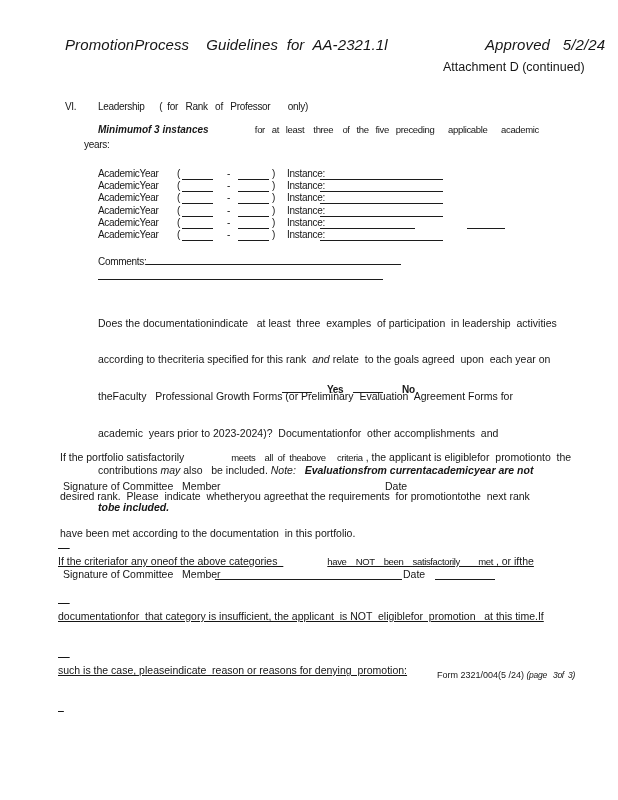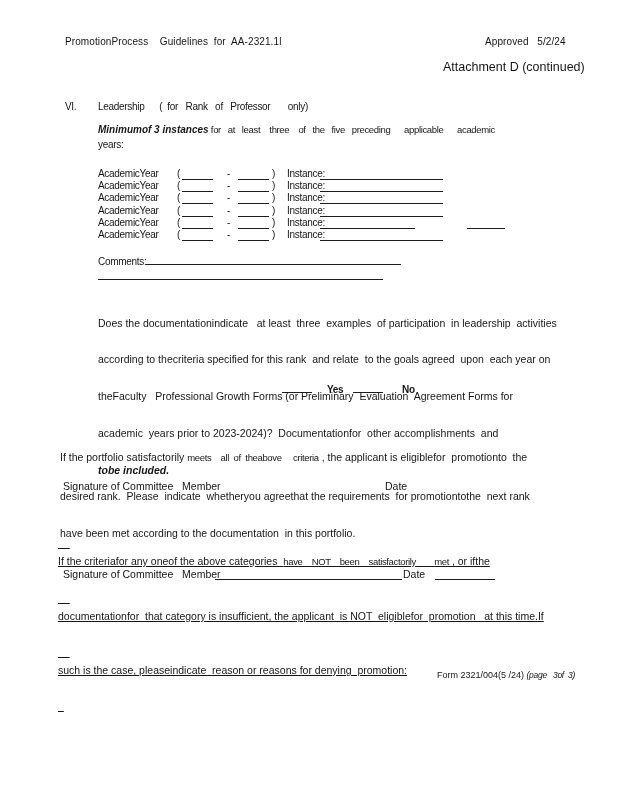--- a/index.html
+++ b/index.html
@@ -1,51 +1,51 @@
 <!DOCTYPE html>
 <html><head>
 <meta charset="utf-8">
 <style>
   html,body{margin:0;padding:0;background:#ffffff;}
   .page{
     position:relative;width:618px;height:800px;background:#ffffff;
     font-family:"Liberation Sans",sans-serif;color:#161616;overflow:hidden;
   }
   .abs{position:absolute;white-space:pre;}
-  .it9{font-size:10px;letter-spacing:.1px;}
+  .it9{font-style:italic;font-size:15px;letter-spacing:.1px;}
   .attach{font-size:12.5px;}
   .nr{font-size:10px;letter-spacing:-.3px;}
   .nrb{font-size:10px;letter-spacing:-.3px;font-weight:bold;}
   .body-par{font-size:10.5px;line-height:12.3px;white-space:pre;}
   .body-par .ln{white-space:pre;}
-  .seg-i{}
+  .seg-i{font-style:italic;}
   .seg-bi{font-style:italic;font-weight:bold;}
   .seg-mb{font-style:italic;font-weight:bold;font-size:10px;letter-spacing:0;}
-  .seg-n{font-size:9.5px;letter-spacing:-.35px;}
+  .seg-n{font-size:9.5px;letter-spacing:-.35px;padding-left:44px;}
   .ay-row{position:absolute;height:13px;width:440px;font-size:10px;letter-spacing:-.3px;}
   .ay-row .c{position:absolute;top:0;white-space:pre;}
   .fld{position:absolute;border-bottom:1px solid #1c1c1c;height:10px;top:1px;}
   .blank{display:inline-block;border-bottom:1px solid #1c1c1c;height:9px;}
   .rule{position:absolute;border-bottom:1px solid #1c1c1c;height:2px;}
   .sig{font-size:10.5px;}
 </style>
 </head>
 <body>
 
 <div class="page">
 
   <div class="abs it9" style="left:65px;top:36px;">PromotionProcess    Guidelines  for  AA-2321.1l</div>
   <div class="abs it9" style="left:485px;top:36px;">Approved   5/2/24</div>
   <div class="abs attach" style="left:443px;top:60px;">Attachment D (continued)</div>
 
   <div class="abs nr" style="left:65px;top:101px;">VI.</div>
   <div class="abs nr" style="left:98px;top:101px;">Leadership      (  for   Rank   of   Professor       only)</div>
 
   <div class="abs" style="left:98px;top:123px;font-size:10.5px;"><span class="seg-mb">Minimumof 3 instances</span><span class="seg-n"> for   at   least    three    of   the   five   preceding      applicable      academic</span></div>
-  <div class="abs nr" style="left:98px;top:139px;">years:</div>
+  <div class="abs nr" style="left:84px;top:139px;">years:</div>
 
   <div class="ay-row" style="left:98px;top:168px;">
     <span class="c" style="left:0;">AcademicYear</span>
     <span class="c" style="left:79px;">(</span>
     <span class="fld" style="left:84px;width:31px;"></span>
     <span class="c" style="left:129px;">-</span>
     <span class="fld" style="left:140px;width:31px;"></span>
     <span class="c" style="left:174px;">)</span>
     <span class="c" style="left:189px;">Instance:</span>
     <span class="fld" style="left:222px;width:123px;"></span>
@@ -103,20 +103,21 @@
   </div>
 
   <div class="abs nr" style="left:98px;top:255px;"><span>Comments:</span><span class="blank" style="width:255px;"></span></div>
   <div class="rule" style="left:98px;top:277px;width:285px;"></div>
 
   <div class="abs body-par" style="left:98px;top:292px;">
     <div class="ln"><span>Does the documentationindicate   at least  three  examples  of participation  in leadership  activities</span></div>
     <div class="ln"><span>according to thecriteria specified for this rank  </span><span class="seg-i">and</span><span> relate  to the goals agreed  upon  each year on</span></div>
     <div class="ln"><span>theFaculty   Professional Growth Forms (or Preliminary  Evaluation  Agreement Forms for</span></div>
     <div class="ln"><span>academic  years prior to 2023-2024)?  Documentationfor  other accomplishments  and</span></div>
+    <div class="ln"><span>contributions </span><span class="seg-i">may</span><span> also   be included. </span><span class="seg-i">Note:</span><span>   </span><span class="seg-bi">Evaluationsfrom currentacademicyear are not</span></div>
     <div class="ln"><span class="seg-bi">tobe included.</span></div>
   </div>
 
   <div class="rule" style="left:282px;top:384px;width:30px;height:8px;"></div>
   <div class="abs nrb" style="left:327px;top:384px;">Yes</div>
   <div class="rule" style="left:353px;top:384px;width:30px;height:8px;"></div>
   <div class="abs nrb" style="left:402px;top:384px;">No</div>
 
   <div class="abs body-par" style="left:60px;top:426px;line-height:12.5px;">
     <div class="ln"><span>If the portfolio satisfactorily </span><span class="seg-n">meets    all  of  theabove     criteria</span><span> , the applicant is eligiblefor  promotionto  the</span></div>

